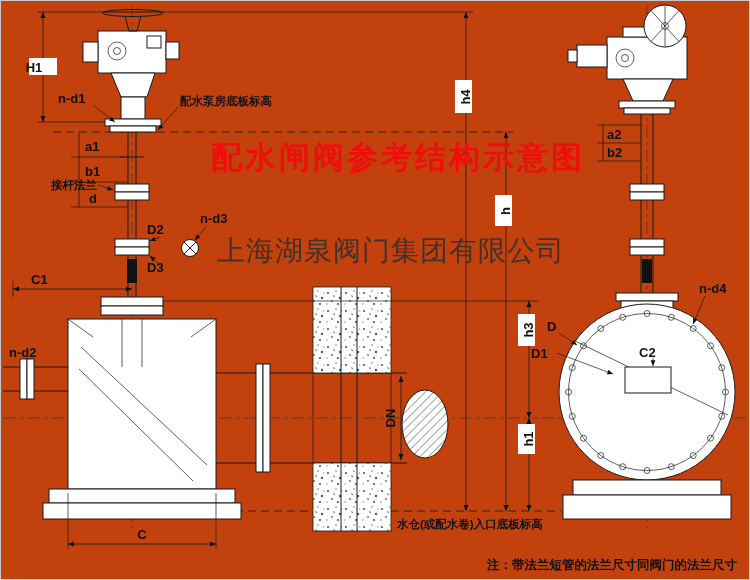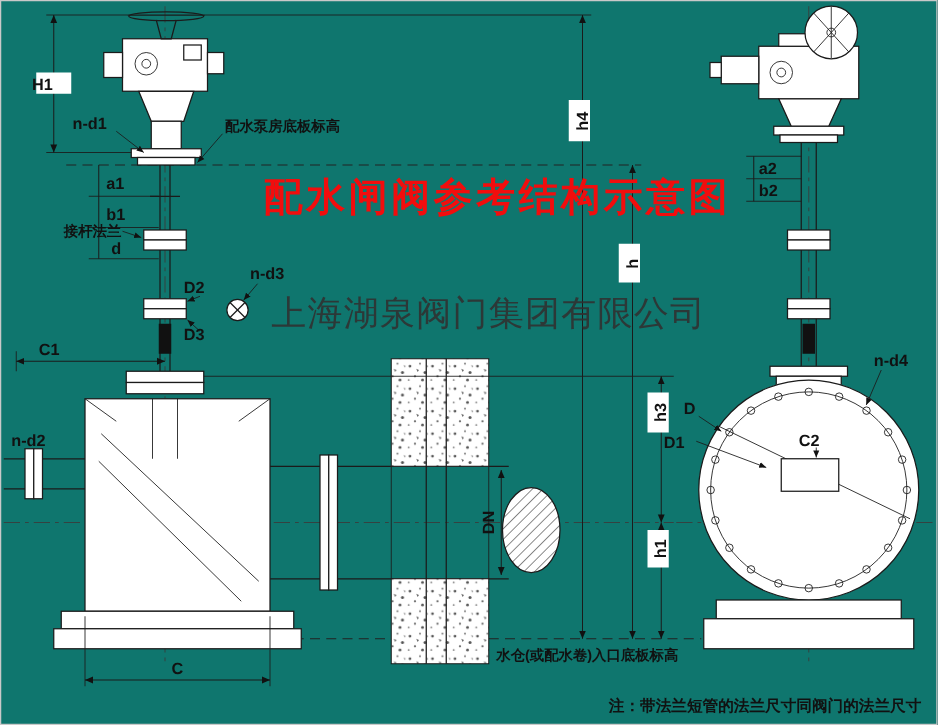--- a/index.html
+++ b/index.html
@@ -1,16 +1,16 @@
 <!DOCTYPE html>
 <html><head>
 <meta charset="utf-8">
 <style>
   html,body{margin:0;padding:0;background:#9a9a9a;font-family:"Liberation Sans",sans-serif;}
-  .page{width:750px;height:580px;background:#0f766e;position:relative;overflow:hidden;
+  .page{width:750px;height:580px;background:#c2410c;position:relative;overflow:hidden;
         border:1px solid #c9c9c9;box-sizing:border-box;margin:0 auto;}
   svg{display:block;}
   .ln{stroke:#1b1b1b;stroke-width:1;fill:none;}
   .thin{stroke:#1b1b1b;stroke-width:.7;fill:none;}
   .dim{stroke:#1b1b1b;stroke-width:.8;fill:none;}
   .cl{stroke:#3a3a3a;stroke-width:.7;fill:none;stroke-dasharray:13 4 3 4;}
   .dash{stroke:#222222;stroke-width:.9;fill:none;stroke-dasharray:8 5;}
   .fillw{fill:#ffffff;stroke:#1b1b1b;stroke-width:1;}
   .blk{fill:#111111;stroke:none;}
   .lbl{font:bold 13px "Liberation Sans",sans-serif;fill:#111111;}

